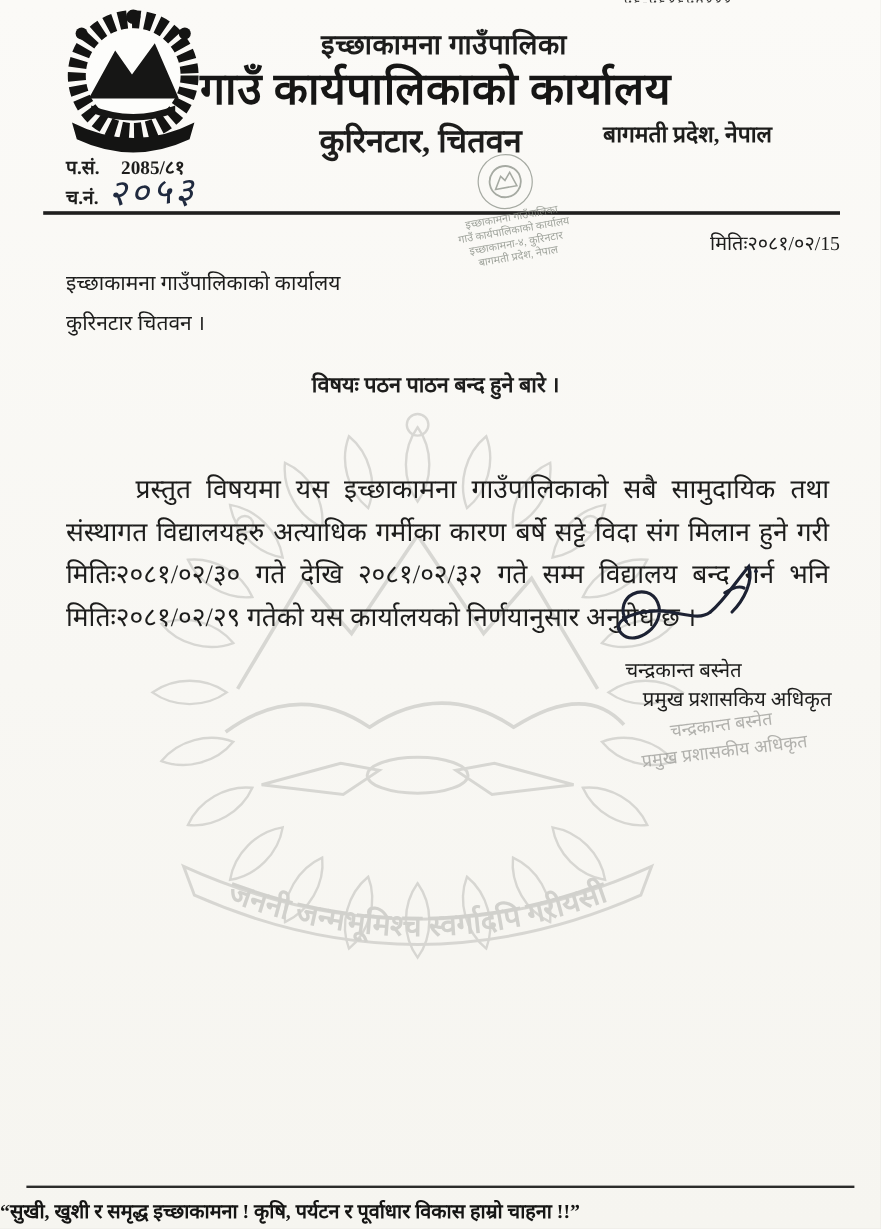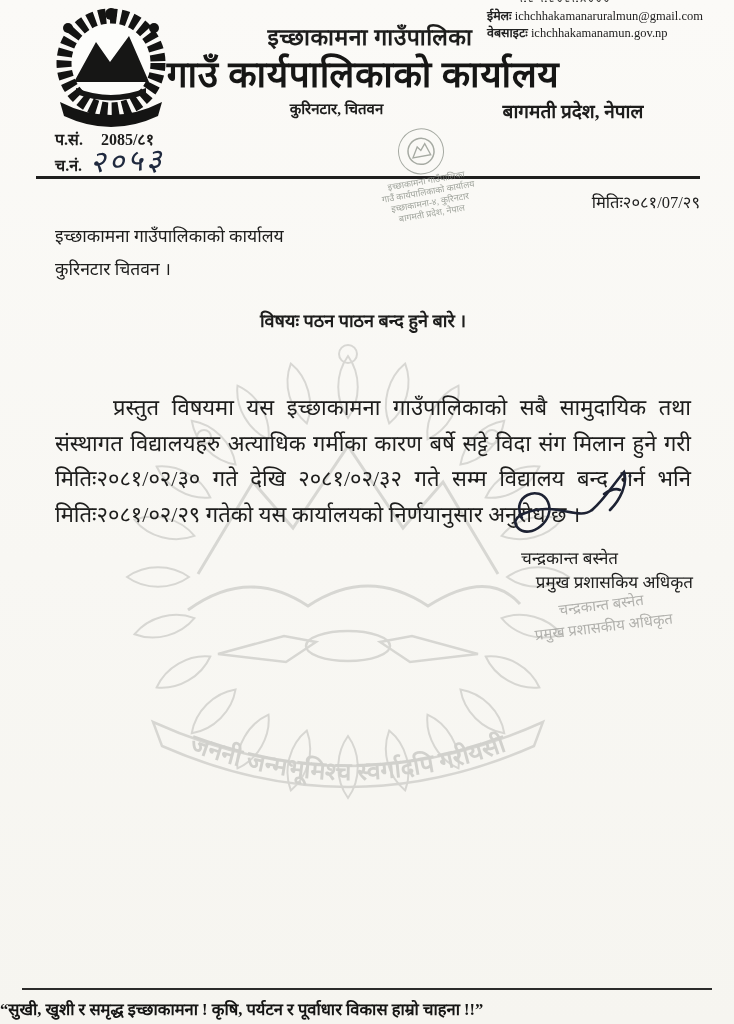--- a/index.html
+++ b/index.html
@@ -9,21 +9,21 @@
     font-family:"Liberation Serif","DejaVu Serif",serif;
     color:#1d1d1c;overflow:hidden;
   }
   .abs{position:absolute;}
   
   .phone-clip{top:-8px;left:520px;width:190px;height:10px;overflow:hidden;font-size:13px;color:#3a3a38;letter-spacing:1px;}
   .contact{left:487px;top:8px;font-size:12.5px;color:#222;line-height:17px;white-space:nowrap;}
   .contact .lbl{font-weight:bold;}
   .muni-name{left:195px;top:20px;width:350px;text-align:center;font-size:23px;font-weight:bold;letter-spacing:.5px;}
   .office-name{left:118px;top:47px;width:490px;text-align:center;font-size:37px;font-weight:bold;letter-spacing:.5px;color:#161615;}
-  .place{left:224px;top:98px;width:225px;text-align:center;font-size:15px;font-weight:bold;}
+  .place{left:238px;top:98px;width:225px;text-align:center;font-size:27px;font-weight:bold;}
   .province{left:468px;top:98px;width:210px;text-align:center;font-size:19px;font-weight:bold;}
   
   .refline1{left:55px;top:128px;font-size:16px;font-weight:bold;}
   .refline1 .val{margin-left:14px;font-weight:bold;}
   .refline2{left:55px;top:148px;font-size:16px;font-weight:bold;}
   .handwrit{
     display:inline-block;margin-left:4px;font-size:30px;line-height:26px;
     font-style:italic;color:#202a3f;transform:rotate(-2deg);letter-spacing:3px;
     font-family:"DejaVu Serif",serif;font-weight:normal;
   }
@@ -110,30 +110,20 @@
     <path d="M24,96 Q75,122 126,96 L122,110 Q75,132 28,110 Z" fill="#141413"></path>
     <circle cx="75" cy="8" r="6" fill="#141413"></circle>
     <circle cx="32" cy="22" r="5" fill="#141413"></circle>
     <circle cx="118" cy="22" r="5" fill="#141413"></circle>
   </svg>
 
   <div class="abs phone-clip">
     <span>५६-५६१६५०१११</span>
   </div>
 
-  <div class="abs contact">
-    <div>
-      <span class="lbl">ईमेलः</span>
-      <span>ichchhakamanaruralmun@gmail.com</span>
-    </div>
-    <div>
-      <span class="lbl">वेबसाइटः</span>
-      <span>ichchhakamanamun.gov.np</span>
-    </div>
-  </div>
 
   <div class="abs muni-name">इच्छाकामना गाउँपालिका</div>
   <div class="abs office-name">गाउँ कार्यपालिकाको कार्यालय</div>
   <div class="abs place">कुरिनटार, चितवन</div>
   <div class="abs province">बागमती प्रदेश, नेपाल</div>
 
   <div class="abs refline1">
     <span>प.सं.</span>
     <span class="val">2085/८१</span>
   </div>
@@ -150,21 +140,21 @@
         <circle cx="15" cy="15" r="13" fill="none" stroke="#8a9087" stroke-width="1.5"></circle>
         <path d="M6,20 L12,10 L15,14 L20,8 L24,20 Z" fill="none" stroke="#8a9087" stroke-width="1.3"></path>
       </svg>
     </div>
     <div>इच्छाकामना गाउँपालिका</div>
     <div>गाउँ कार्यपालिकाको कार्यालय</div>
     <div>इच्छाकामना-४, कुरिनटार</div>
     <div>बागमती प्रदेश, नेपाल</div>
   </div>
 
-  <div class="abs date-line">मितिः२०८१/07/२९</div>
+  <div class="abs date-line">मितिः२०८१/०२/15</div>
 
   <div class="abs recipient">
     <div>इच्छाकामना गाउँपालिकाको कार्यालय</div>
     <div>कुरिनटार चितवन ।</div>
   </div>
 
   <div class="abs subject">विषयः पठन पाठन बन्द हुने बारे ।</div>
 
   <div class="abs body-par">प्रस्तुत विषयमा यस इच्छाकामना गाउँपालिकाको सबै सामुदायिक तथा संस्थागत विद्यालयहरु अत्याधिक गर्मीका कारण बर्षे सट्टे विदा संग मिलान हुने गरी मितिः२०८१/०२/३० गते देखि २०८१/०२/३२ गते सम्म विद्यालय बन्द गर्न भनि मितिः२०८१/०२/२९ गतेको यस कार्यालयको निर्णयानुसार अनुरोध छ ।</div>
 

